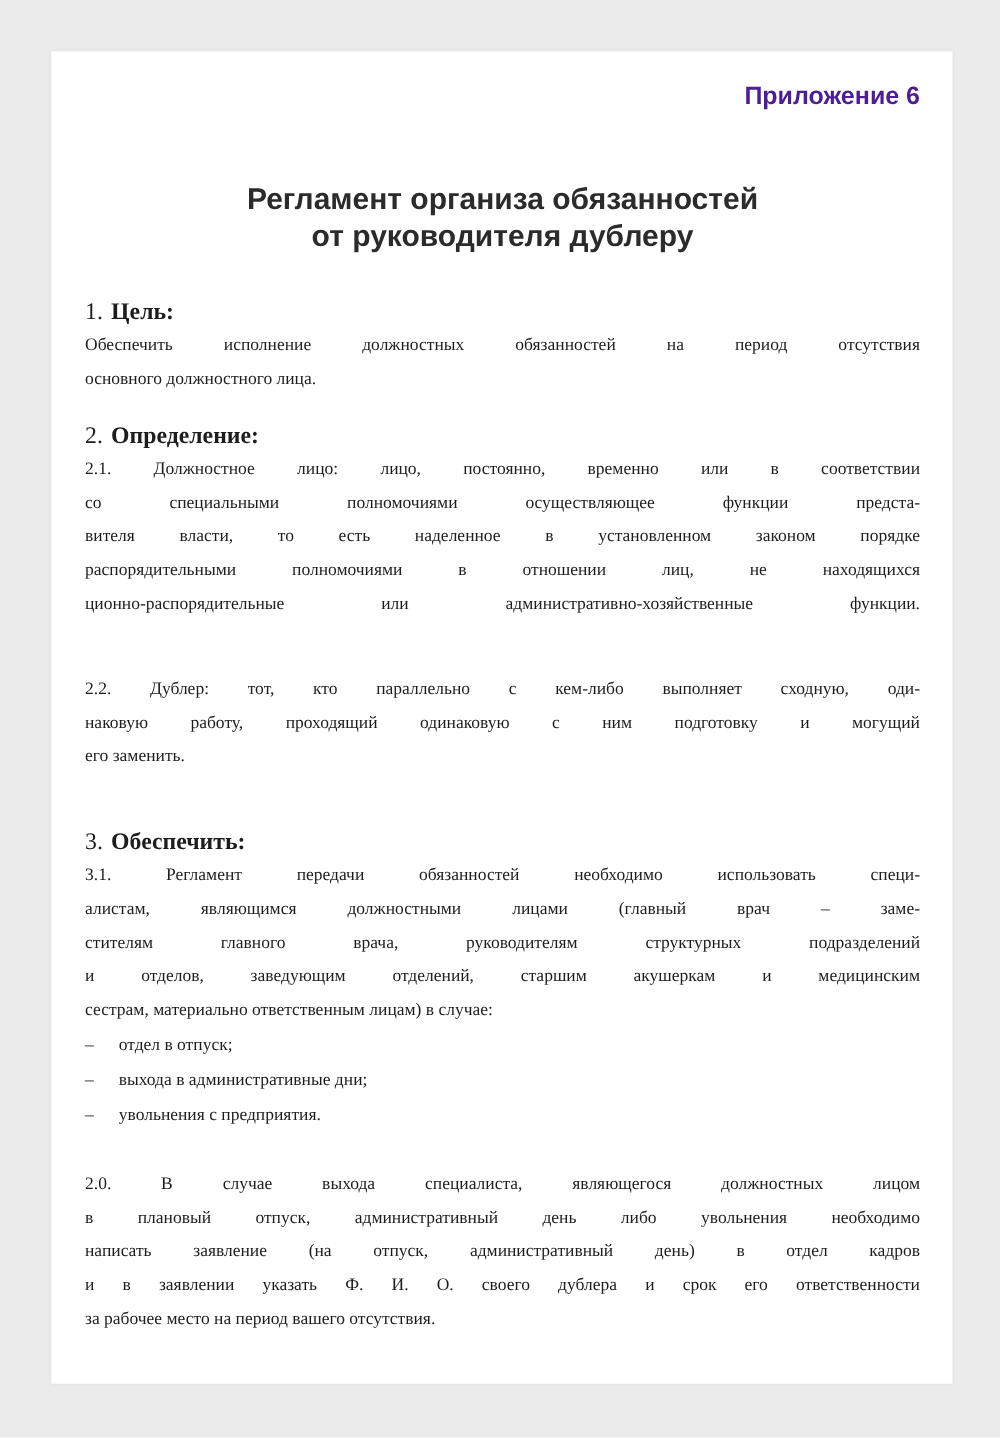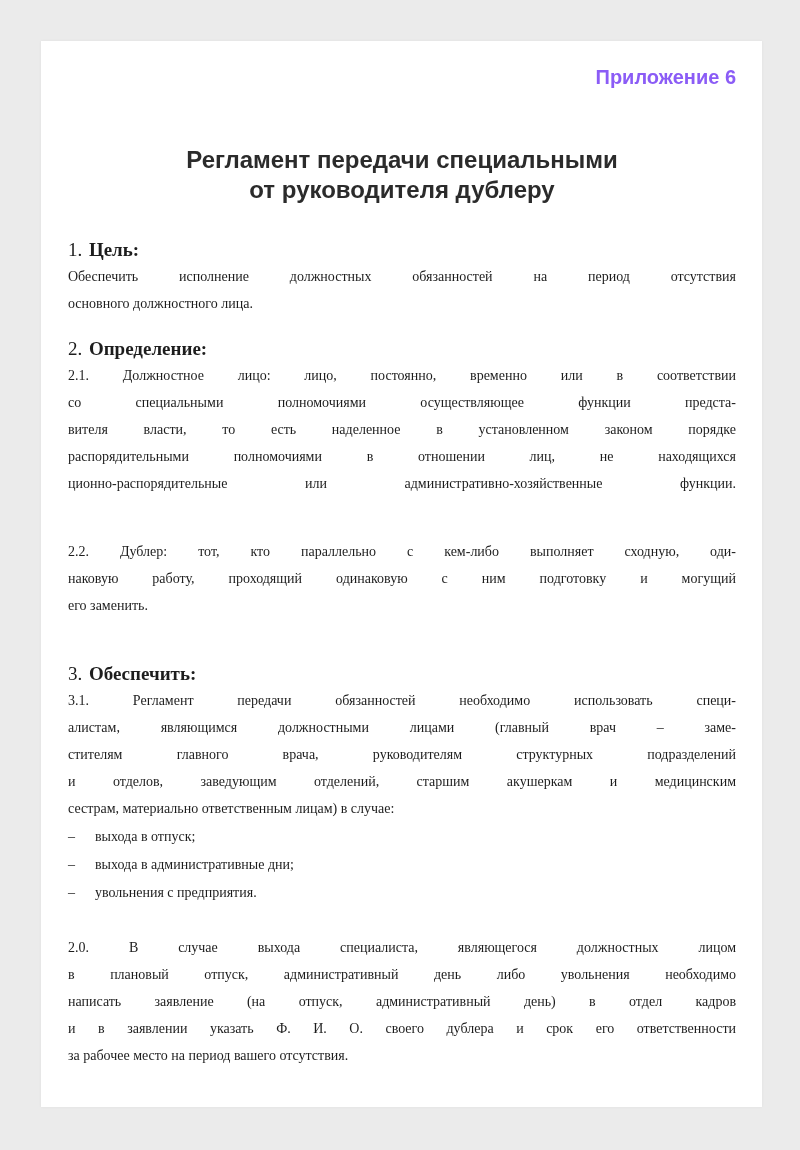--- a/index.html
+++ b/index.html
@@ -23,21 +23,21 @@
     box-sizing: border-box;
     padding: 24px 26px 20px 27px;
     box-shadow: 0 0 3px rgba(0,0,0,0.05);
   }
   .appendix {
     font-family: "Liberation Sans", "DejaVu Sans", sans-serif;
     font-weight: bold;
     font-size: 20px;
     line-height: 24px;
     text-align: right;
-    color: #8b5cf6;
+    color: #4c1d95;
   }
   .title {
     margin: 56px 0 0 0;
     font-family: "Liberation Sans", "DejaVu Sans", sans-serif;
     font-weight: bold;
     font-size: 24px;
     line-height: 30px;
     text-align: center;
     color: #2b2b2b;
   }
@@ -77,21 +77,21 @@
   .list-block { margin-top: 1px; }
 </style>
 </head>
 <body>
 
 <div class="paper">
 
   <div class="appendix">Приложение 6</div>
 
   <div class="title">
-    <span>Регламент передачи специальными</span><br>
+    <span>Регламент организа обязанностей</span><br>
     <span>от руководителя дублеру</span>
   </div>
 
   <div class="body-text sec-heading mt-title">
     <span class="num">1.</span><span class="hd">Цель:</span>
   </div>
   <div class="body-text">
     <div class="jl">Обеспечить исполнение должностных обязанностей на период отсутствия</div>
     <div class="ll">основного должностного лица.</div>
   </div>
@@ -118,21 +118,21 @@
   <div class="body-text">
     <div class="jl">3.1. Регламент передачи обязанностей необходимо использовать специ-</div>
     <div class="jl">алистам, являющимся должностными лицами (главный врач – заме-</div>
     <div class="jl">стителям главного врача, руководителям структурных подразделений</div>
     <div class="jl">и отделов, заведующим отделений, старшим акушеркам и медицинским</div>
     <div class="ll">сестрам, материально ответственным лицам) в случае:</div>
   </div>
   <div class="body-text list-block">
     <div class="list-item">
       <span class="dash">–</span>
-        <span>выхода в отпуск;</span>
+        <span>отдел в отпуск;</span>
     </div>
     <div class="list-item">
       <span class="dash">–</span>
         <span>выхода в административные дни;</span>
     </div>
     <div class="list-item">
       <span class="dash">–</span>
         <span>увольнения с предприятия.</span>
     </div>
   </div>

